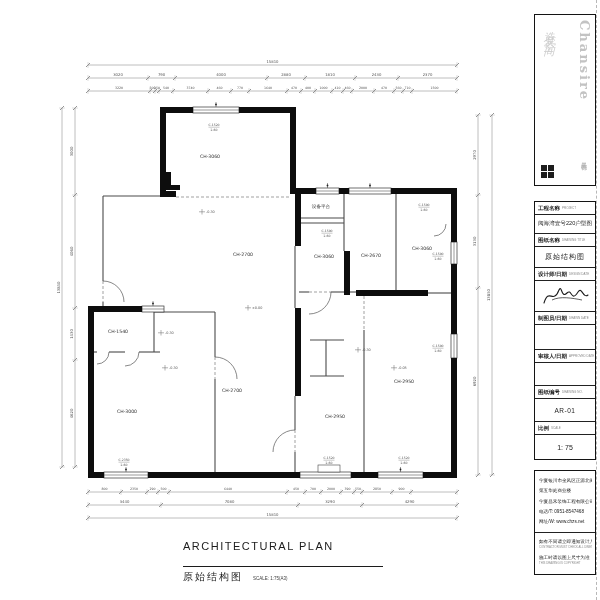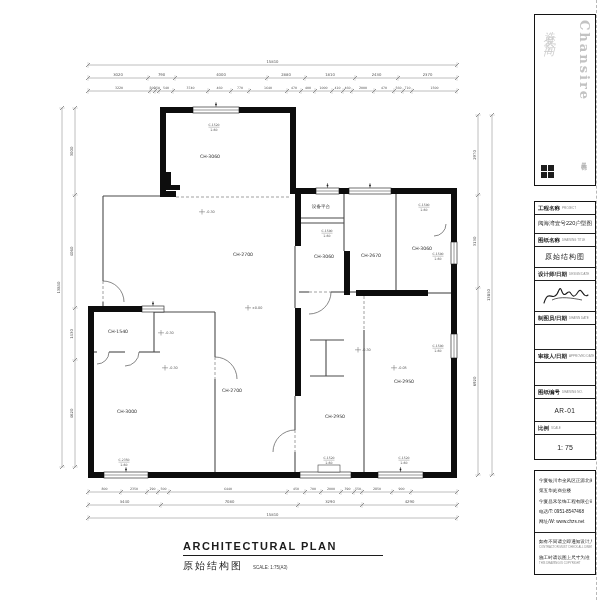--- a/index.html
+++ b/index.html
@@ -37,22 +37,22 @@
 
   .info-box{padding:0;}
   .co{padding:5px 3px 4px 4px;border-bottom:.8px solid #222;}
   .co div{font-size:4.6px;line-height:2.25;color:#1a1a1a;white-space:nowrap;overflow:hidden;}
   .notes{padding:5px 3px 4px 4px;}
   .notes .cn{font-size:4.6px;line-height:1.6;white-space:nowrap;overflow:hidden;}
   .notes .en{font-size:2.8px;color:#8a8a8a;margin-bottom:5px;white-space:nowrap;overflow:hidden;}
 
   
   .footer{position:absolute;left:183px;top:540px;width:200px;}
-  .f-title{font-size:11px;font-weight:bold;letter-spacing:1.5px;color:#1c1c1c;
-    border-bottom:1.6px solid #1c1c1c;padding-bottom:3px;white-space:nowrap;}
+  .f-title{font-size:11px;font-weight:normal;letter-spacing:1.5px;color:#1c1c1c;
+    border-bottom:1.6px solid #1c1c1c;padding-bottom:14px;white-space:nowrap;}
   .f-sub{display:flex;align-items:baseline;gap:10px;margin-top:3px;}
   .f-cn{font-size:10px;letter-spacing:2px;}
   .f-scale{font-size:4.5px;color:#3c3c3c;}
 </style>
 </head>
 <body>
 
 <div id="sheet">
 
   <svg id="plan-svg" width="534" height="600" viewBox="0 0 534 600">

